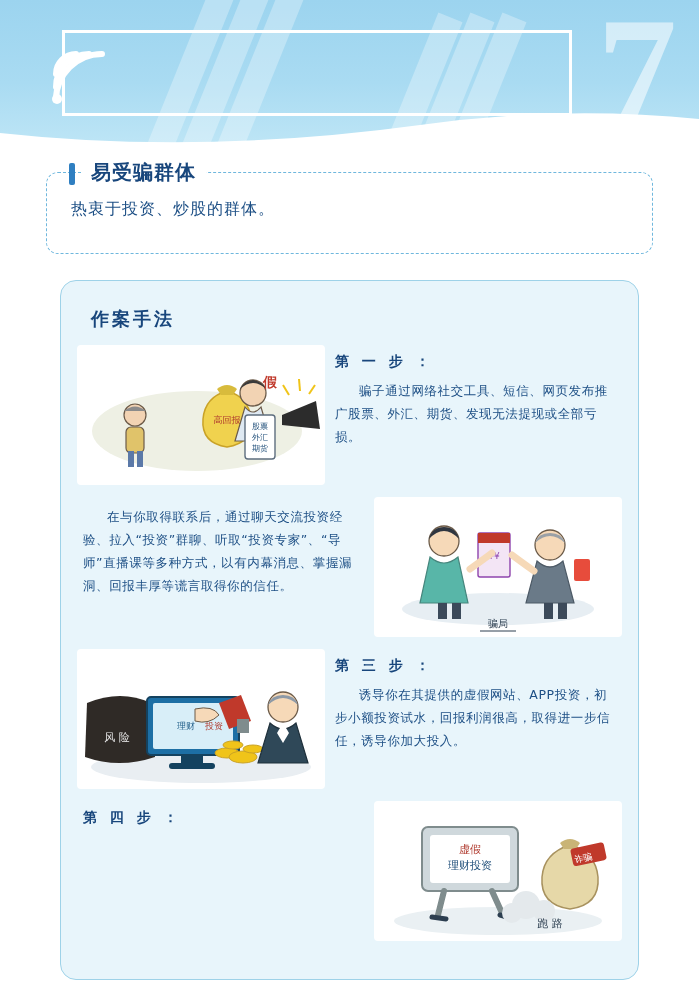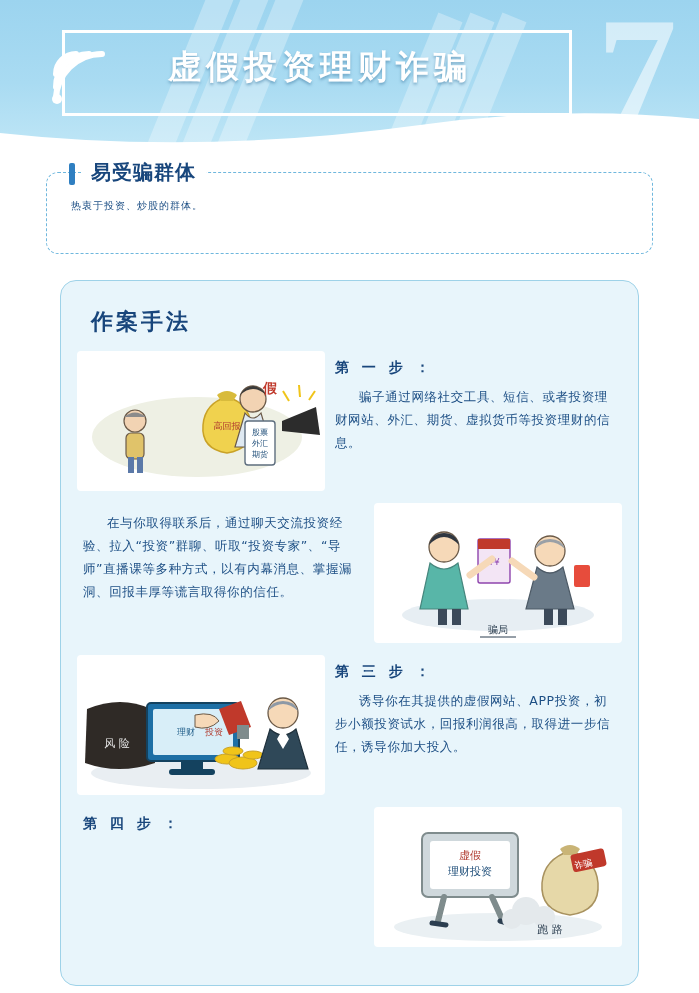--- a/index.html
+++ b/index.html
@@ -99,37 +99,37 @@
   .title-bar {
     position: absolute;
     left: 22px;
     top: -10px;
     width: 6px;
     height: 22px;
     background: #2f7fc1;
     border-radius: 2px;
   }
   .sec-victims-text {
-    font-size: 10px;
+    font-size: 16px;
     color: #1d4f85;
     letter-spacing: 1px;
     font-family: "DejaVu Sans", sans-serif;
   }
 
   
   .sec-methods {
     position: relative;
     margin: 26px 60px 0 60px;
     background: #e8f5fb;
     border: 1.5px solid #9ed2e8;
     border-radius: 16px;
     padding: 22px 16px 26px 16px;
   }
   .sec-methods-title {
-    font-size: 22px;
+    font-size: 18px;
     font-weight: bold;
     color: #18467c;
     letter-spacing: 3px;
     margin: 4px 0 14px 14px;
     font-family: "DejaVu Sans", sans-serif;
   }
 
   .step-row {
     display: flex;
     align-items: flex-start;
@@ -185,21 +185,20 @@
   <svg class="wifi-icon" viewBox="0 0 66 66">
     <g fill="none" stroke="#ffffff" stroke-width="6" stroke-linecap="round">
       <path d="M10 56 A 46 46 0 0 1 56 10"></path>
       <path d="M10 43 A 33 33 0 0 1 43 10"></path>
       <path d="M10 30 A 20 20 0 0 1 30 10"></path>
     </g>
     <circle cx="11" cy="55" r="5" fill="#ffffff"></circle>
   </svg>
 
   <div class="hdr-frame"></div>
-  <div class="hdr-title">虚假投资理财诈骗</div>
 
   <svg class="hdr-bottom-curve" viewBox="0 0 699 42" preserveAspectRatio="none">
     <path d="M0 42 L0 24 Q 200 46 420 16 Q 560 -4 699 10 L699 42 Z" fill="#ffffff"></path>
   </svg>
 </div>
 
 <div class="sec-victims">
   <div class="title-bar"></div>
   <div class="sec-victims-title">易受骗群体</div>
   <div class="sec-victims-text">热衷于投资、炒股的群体。</div>
@@ -237,21 +236,21 @@
         <path d="M205 70 l34 -14 l4 28 l-38 -4 z" fill="#2c2c2c"></path>
         <g stroke="#f0c419" stroke-width="2">
           <line x1="206" y1="40" x2="212" y2="50"></line>
           <line x1="222" y1="34" x2="223" y2="46"></line>
           <line x1="238" y1="40" x2="232" y2="49"></line>
         </g>
       </svg>
     </div>
     <div class="step-txt">
       <div class="step-label">第 一 步 ：</div>
-      <div class="step-body">骗子通过网络社交工具、短信、或者投资理财网站、外汇、期货、虚拟货币等投资理财的信息。</div>
+      <div class="step-body">骗子通过网络社交工具、短信、网页发布推广股票、外汇、期货、发现无法提现或全部亏损。</div>
     </div>
   </div>
 
   <div class="step-row reverse">
     <div class="step-art">
       <svg class="art-bg" viewBox="0 0 248 140">
         <rect width="248" height="140" fill="#ffffff"></rect>
         <ellipse cx="124" cy="112" rx="96" ry="16" fill="#e7eef3"></ellipse>
 
         <circle cx="70" cy="44" r="15" fill="#f6d9b8" stroke="#6b5a48" stroke-width="1.3"></circle>

